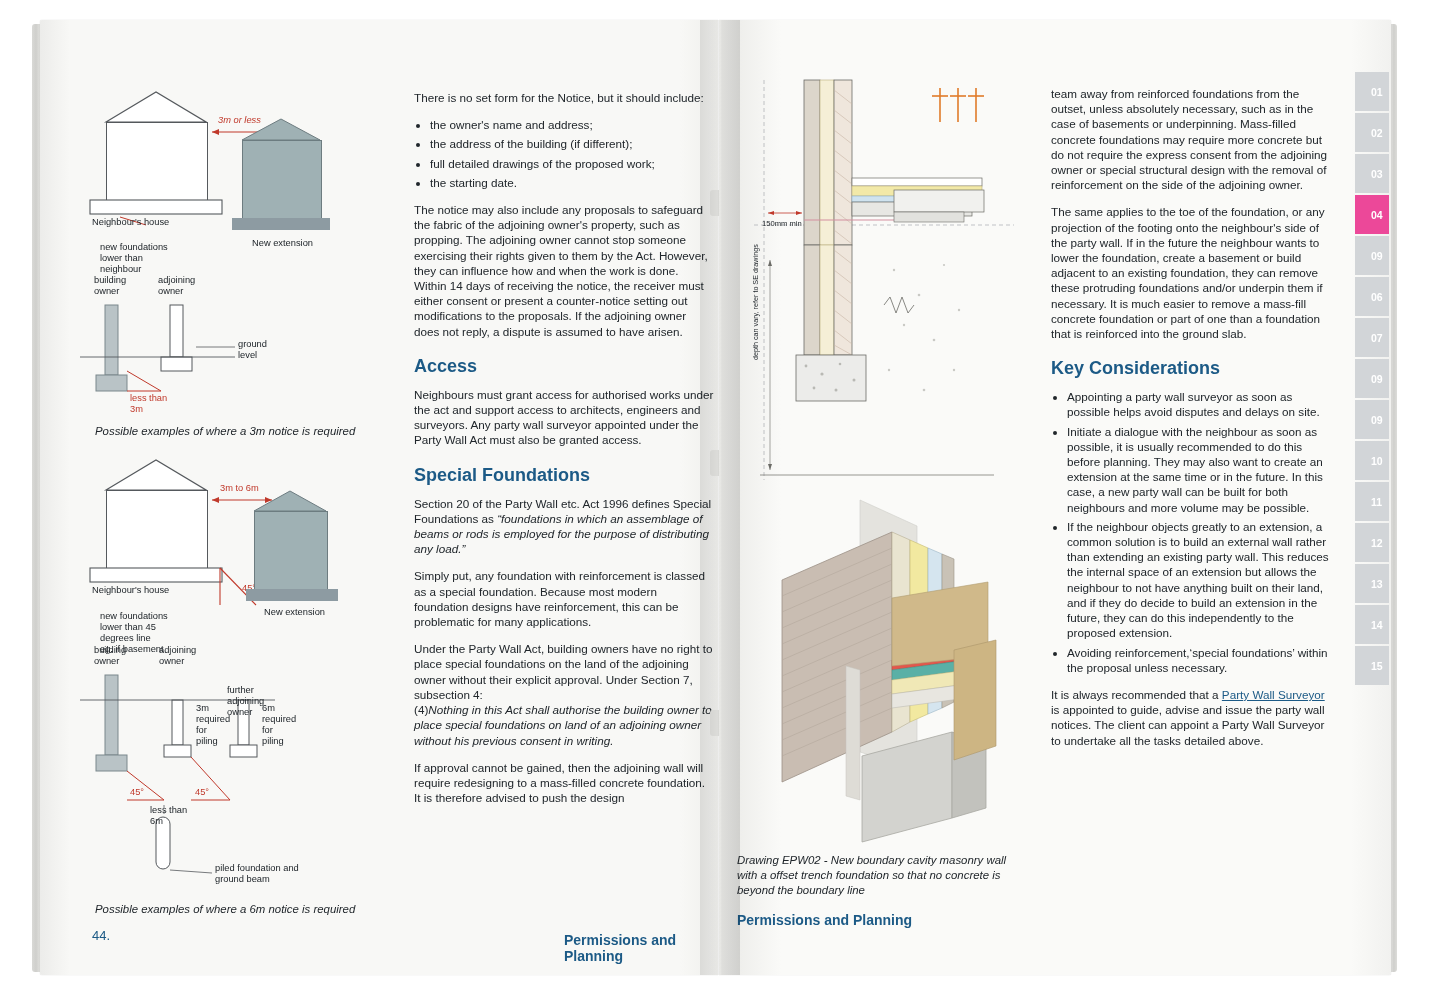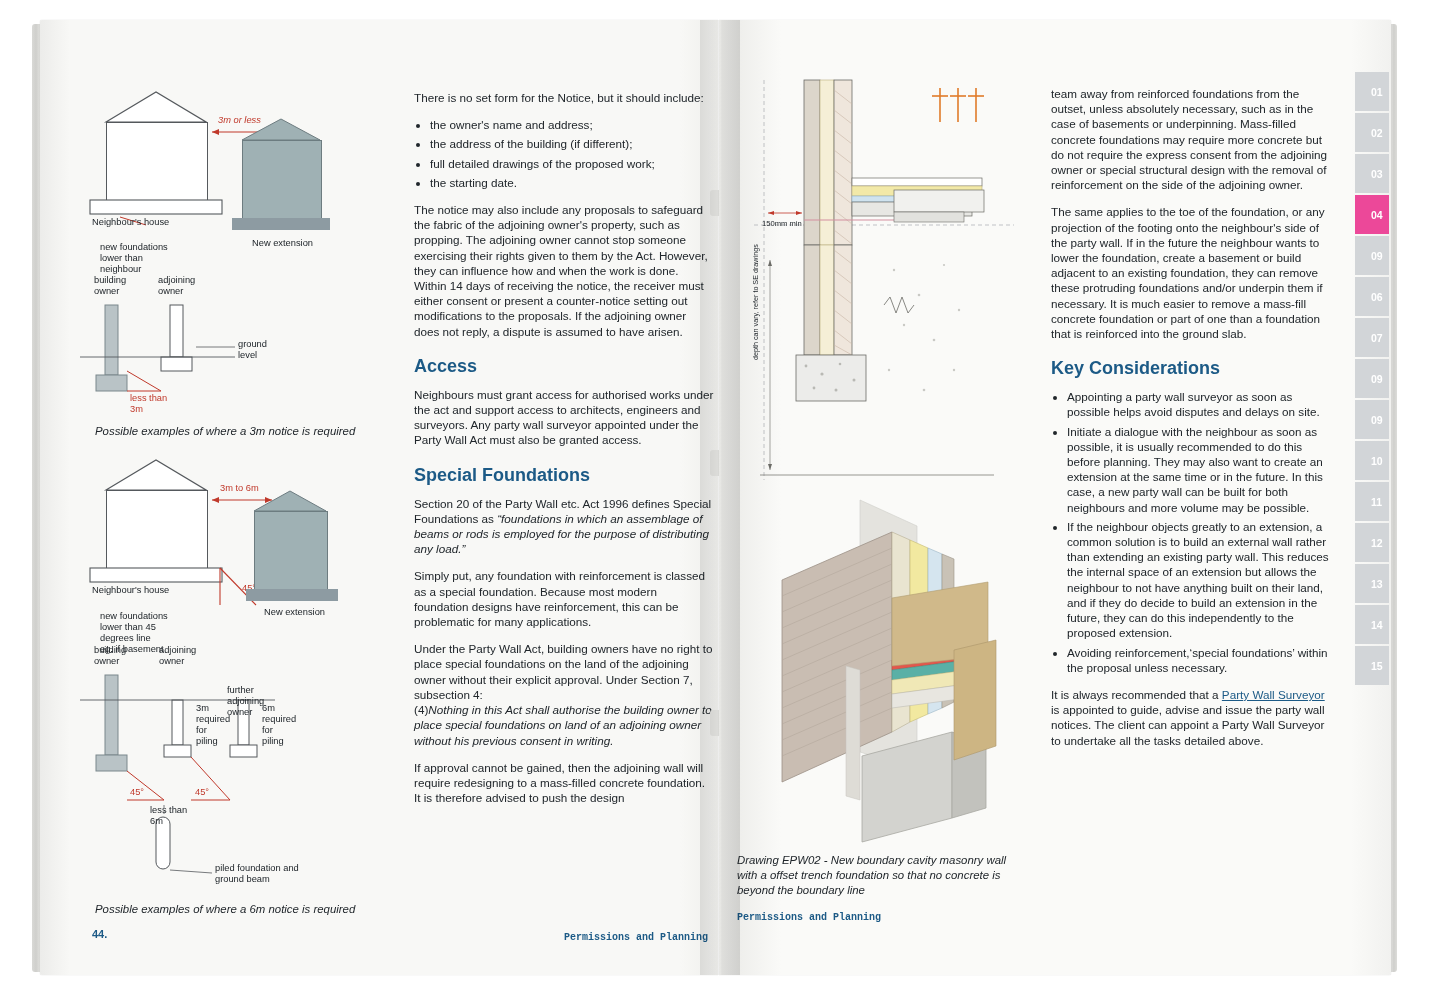--- a/index.html
+++ b/index.html
@@ -95,29 +95,28 @@
   em { font-style: italic; }
   .caption {
     position: absolute;
     font-size: 11.4px;
     line-height: 15px;
     font-style: italic;
     color: #20262b;
   }
   .footer-title {
     position: absolute;
-    font-size: 10px;
+    font-size: 14px;
     font-weight: bold;
     color: #1c5a86;
-    font-family: Liberation Mono, monospace;
   }
   .page-num {
     position: absolute;
-    font-size: 11px;
-    font-weight: bold;
+    font-size: 13px;
+    font-weight: normal;
     color: #1c5a86;
   }
   .link {
     color: #1c5a86;
     text-decoration: underline;
   }
 
   
   .tabs {
     position: absolute;

